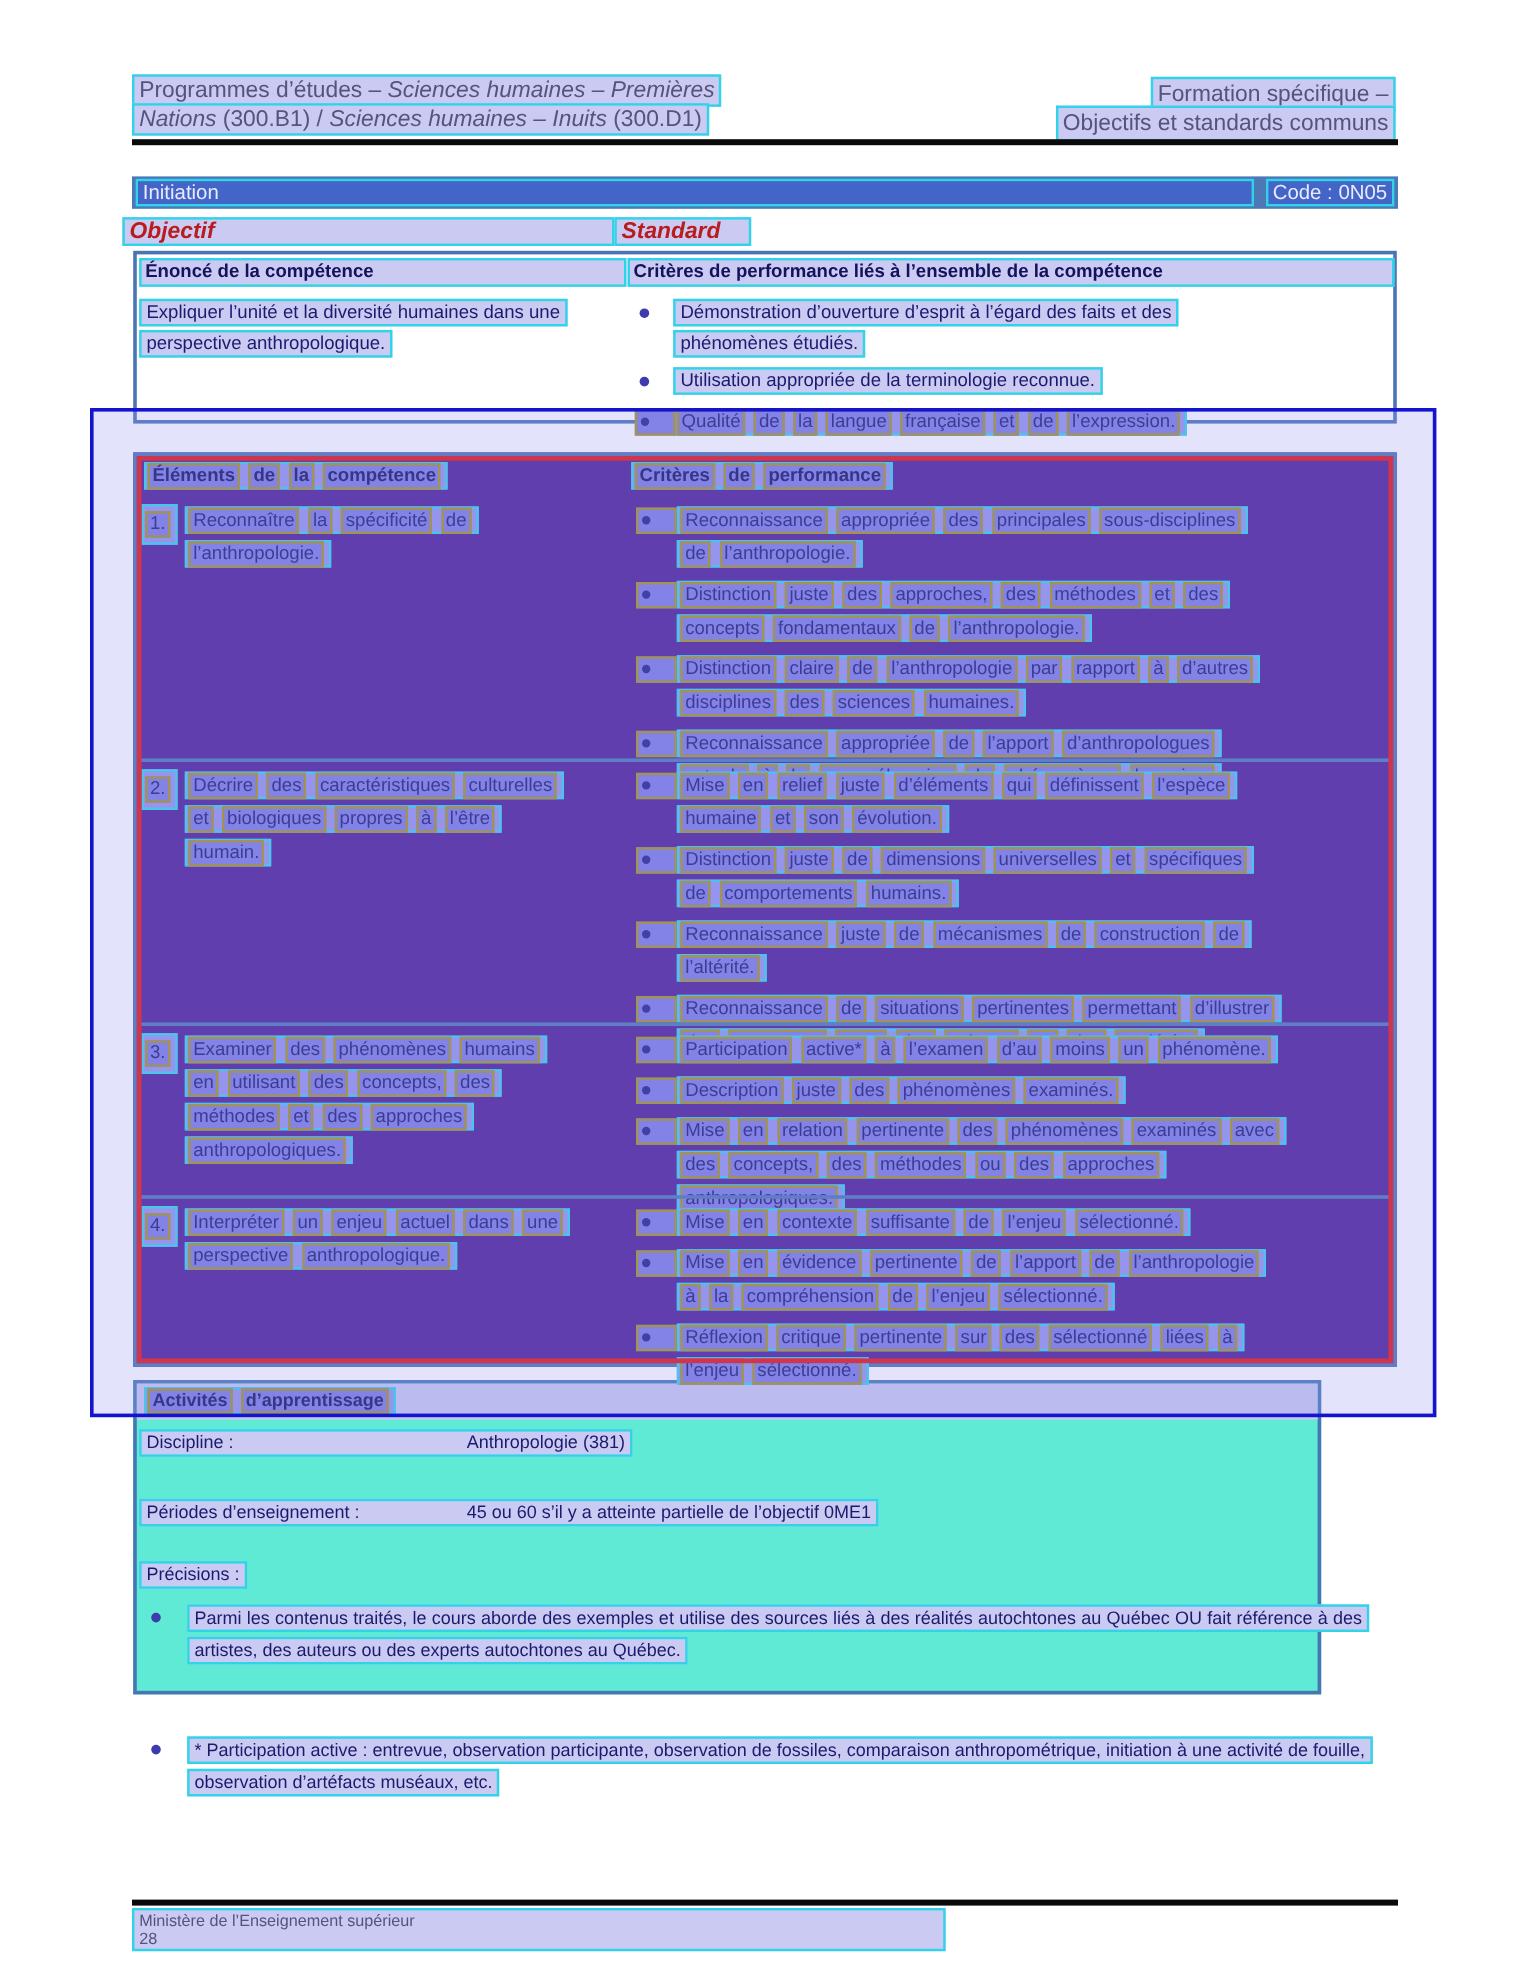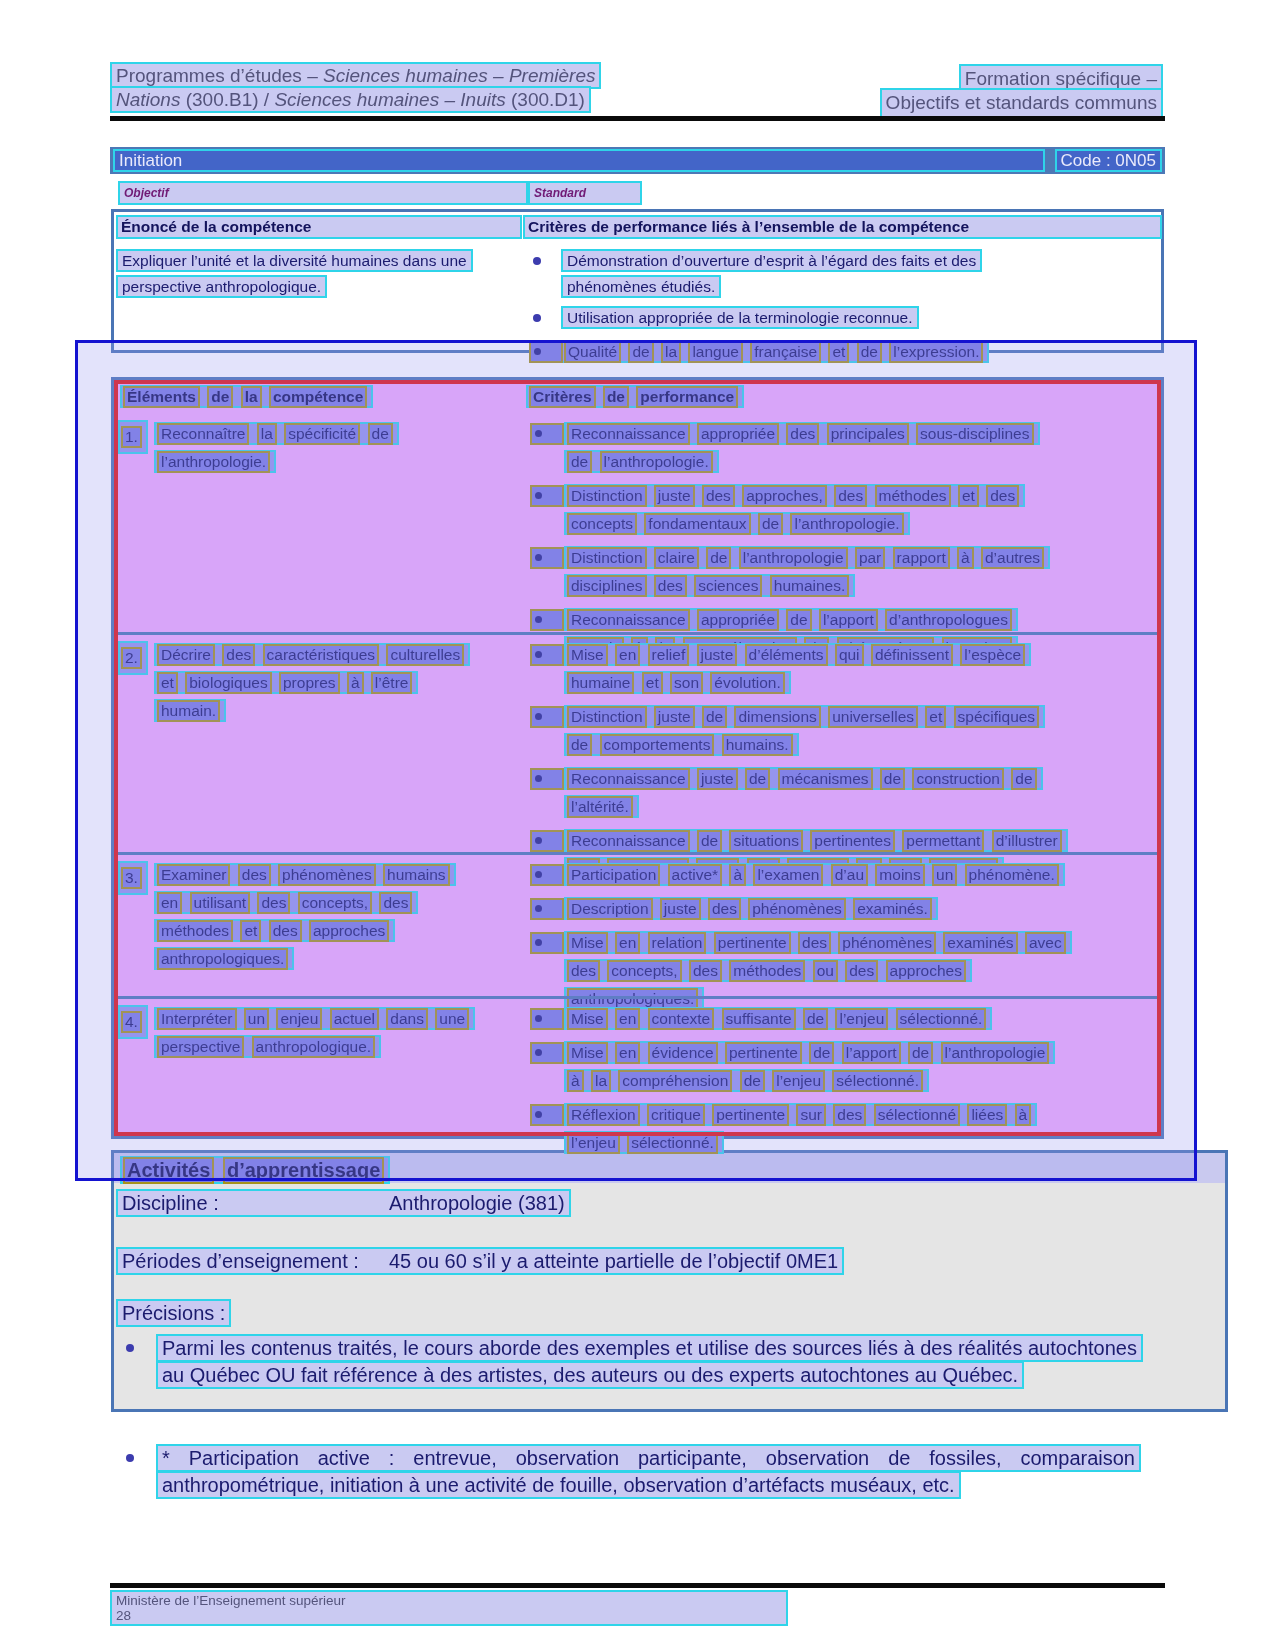--- a/index.html
+++ b/index.html
@@ -28,57 +28,57 @@
   .blackrule{position:absolute;left:110px;width:1055px;height:5px;background:#0a0a0a;}
 
   
   .titlebar{position:absolute;left:110px;top:147px;width:1055px;height:27px;background:#4d78b6;
             display:flex;align-items:center;justify-content:center;padding:0 3px;box-sizing:border-box;
             font-size:17px;color:#eaeafb;}
   .bar-hl{background:#4365c8;border:2px solid #2fd4e9;padding:0 4px;height:19px;line-height:19px;}
   .bar-hl.grow{flex:1;margin-right:10px;}
 
   
-  .objstd{position:absolute;left:118px;top:181px;width:1053px;height:26px;
-          font-size:12px;font-weight:bold;font-style:italic;color:#701a75;}
+  .objstd{position:absolute;left:102px;top:181px;width:1053px;height:26px;
+          font-size:19px;font-weight:bold;font-style:italic;color:#b91c1c;}
   .objstd .obox{position:absolute;background:#cacaf2;border:2px solid #2fd4e9;height:20px;line-height:20px;padding:0 4px;box-sizing:content-box;}
 
   
   .table1{position:absolute;left:111px;top:209px;width:1053px;height:144px;
           border:3px solid #4a75b5;box-sizing:border-box;font-size:15.5px;}
   .t1-hl-left{position:absolute;left:2px;top:3px;width:396px;height:20px;}
   .t1-hl-right{position:absolute;left:409px;top:3px;width:629px;height:20px;}
   .th-box{background:#cacaf2;border:2px solid #2fd4e9;font-weight:bold;color:#13135c;
           padding:0 3px;line-height:20px;}
   .t1-left{position:absolute;left:2px;top:36px;width:400px;line-height:26px;}
   .t1-right{position:absolute;left:409px;top:36px;width:600px;}
   .crit{position:relative;padding-left:38px;margin-bottom:5px;line-height:26px;width:505px;}
   .crit .dot{left:10px;top:9px;}
 
   
   .table2{position:absolute;left:111px;top:377px;width:1053px;height:762px;
-          border:3px solid #4a75b5;box-sizing:border-box;background:#f0abfc;font-size:15.5px;}
+          border:3px solid #4a75b5;box-sizing:border-box;background:#4c1d95;font-size:15.5px;}
   .redbox{position:absolute;inset:0;border:4px solid #e41212;pointer-events:none;z-index:3;}
   .t2-divider{position:absolute;left:0;width:100%;height:3px;background:#4a75b5;z-index:2;}
   .t2-row{position:absolute;left:0;width:100%;z-index:2;}
   .t2-left{position:absolute;left:4px;width:396px;line-height:28px;}
   .t2-el{position:relative;padding-left:36px;width:366px;box-sizing:border-box;}
   .t2-num{position:absolute;left:0;top:0;}
   .t2-right{position:absolute;left:412px;width:620px;}
   .crit2{position:relative;padding-left:38px;margin-bottom:6px;line-height:28px;width:505px;}
   .t2-hdr-left{position:absolute;left:6px;top:6px;font-weight:bold;color:#13135c;}
   .t2-hdr-right{position:absolute;left:412px;top:6px;font-weight:bold;color:#13135c;}
 
   
   .bigoverlay{position:absolute;left:75px;top:340px;width:1122px;height:841px;
       border:3px solid #1413d0;background:rgba(150,150,242,0.27);z-index:10;pointer-events:none;box-sizing:border-box;}
 
   
-  .activities{position:absolute;left:111px;top:1150px;width:1117px;height:262px;
-      border:3px solid #4a75b5;box-sizing:border-box;font-size:20px;background:#e5e5e5;}
+  .activities{position:absolute;left:111px;top:1150px;width:990px;height:262px;
+      border:3px solid #4a75b5;box-sizing:border-box;font-size:15px;background:#5eead4;}
   .act-band{position:absolute;left:0;top:0;width:100%;height:30px;background:#c9c9ef;}
   .act-heading{position:absolute;left:6px;top:4px;font-weight:bold;color:#13135c;}
   .act-row{position:absolute;left:2px;height:24px;line-height:20px;}
   .lbl{display:inline-block;width:267px;}
   .pp{position:relative;padding-left:40px;text-align:justify;width:985px;line-height:27px;}
   .pp .dot{left:10px;top:9px;}
 
   .footer{position:absolute;left:110px;top:1590px;font-size:13.5px;color:#54547c;}
   .foot-box{display:flex;width:650px;justify-content:space-between;padding:1px 20px 1px 4px;flex-direction:column;}
 </style>

